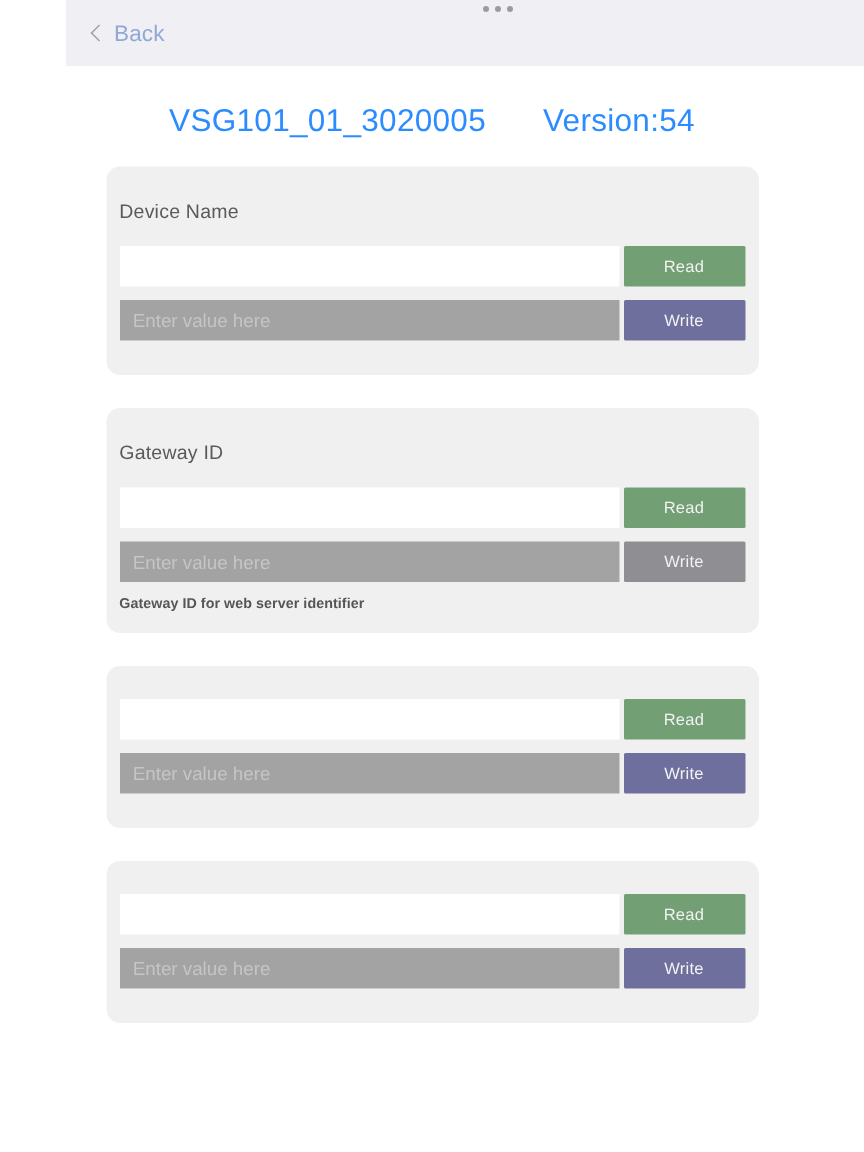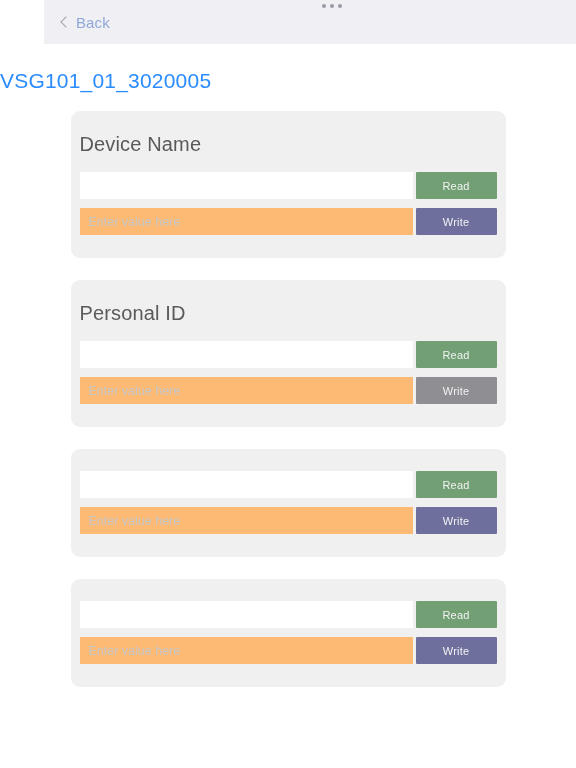--- a/index.html
+++ b/index.html
@@ -74,21 +74,21 @@
     display: block;
     width: 4px;
     height: 4px;
     border-radius: 50%;
     background: #9a9aa4;
   }
 
   
   .title-row {
     display: flex;
-    justify-content: flex-start;
+    justify-content: center;
     align-items: baseline;
     gap: 38px;
     padding-top: 25px;
     padding-bottom: 10px;
   }
 
   .device-id, .version-label {
     font-size: 21px;
     color: #2b8cff;
     letter-spacing: .2px;
@@ -104,21 +104,21 @@
   
   .card {
     width: 435px;
     margin: 0 auto 22px auto;
     background: #f0f0f0;
     border-radius: 9px;
     padding: 22px 9px 14px 9px;
   }
 
   .card-title {
-    font-size: 20px;
+    font-size: 13px;
     color: #5a5a5a;
     margin: 0 0 16px 0;
     padding-left: 0px;
     letter-spacing: .15px;
   }
 
   .field-row {
     display: flex;
     align-items: center;
     gap: 3px;
@@ -130,21 +130,21 @@
     height: 27px;
     border: none;
     outline: none;
     font-family: "Liberation Sans", sans-serif;
     font-size: 12.5px;
     padding: 0 9px;
     color: #4a4a4a;
   }
 
   .value-input.read-field { background: #ffffff; }
-  .value-input.write-field { background: #fdba74; }
+  .value-input.write-field { background: #a3a3a3; }
   .value-input::placeholder { color: #c5c5c5; }
 
   .action-button {
     width: 81px;
     height: 27px;
     border: none;
     border-radius: 1px;
     font-family: "Liberation Sans", sans-serif;
     font-size: 11px;
     color: #f2f2f2;
@@ -175,44 +175,46 @@
   </div>
   <div class="dots-menu">
     <span></span>
     <span></span>
     <span></span>
   </div>
 </div>
 
 <div class="title-row">
   <span class="device-id">VSG101_01_3020005</span>
+  <span class="version-label">Version:54</span>
 </div>
 
 <div class="content">
     <div class="card">
       <div class="card-title">Device Name</div>
       <div class="field-row">
         <input class="value-input read-field" type="text" readonly="" value="" style="">
         <button class="action-button btn-read">Read</button>
       </div>
       <div class="field-row">
         <input class="value-input write-field" type="text" placeholder="Enter value here" style="">
         <button class="action-button btn-write">Write</button>
       </div>
     </div>
     <div class="card">
-      <div class="card-title">Personal ID</div>
+      <div class="card-title">Gateway ID</div>
       <div class="field-row">
         <input class="value-input read-field" type="text" readonly="" value="" style="">
         <button class="action-button btn-read">Read</button>
       </div>
       <div class="field-row">
         <input class="value-input write-field" type="text" placeholder="Enter value here" style="">
         <button class="action-button btn-disabled">Write</button>
       </div>
+      <div class="card-hint">Gateway ID for web server identifier</div>
     </div>
     <div class="card">
       <div class="field-row">
         <input class="value-input read-field" type="text" readonly="" value="" style="">
         <button class="action-button btn-read">Read</button>
       </div>
       <div class="field-row">
         <input class="value-input write-field" type="text" placeholder="Enter value here" style="">
         <button class="action-button btn-write">Write</button>
       </div>

